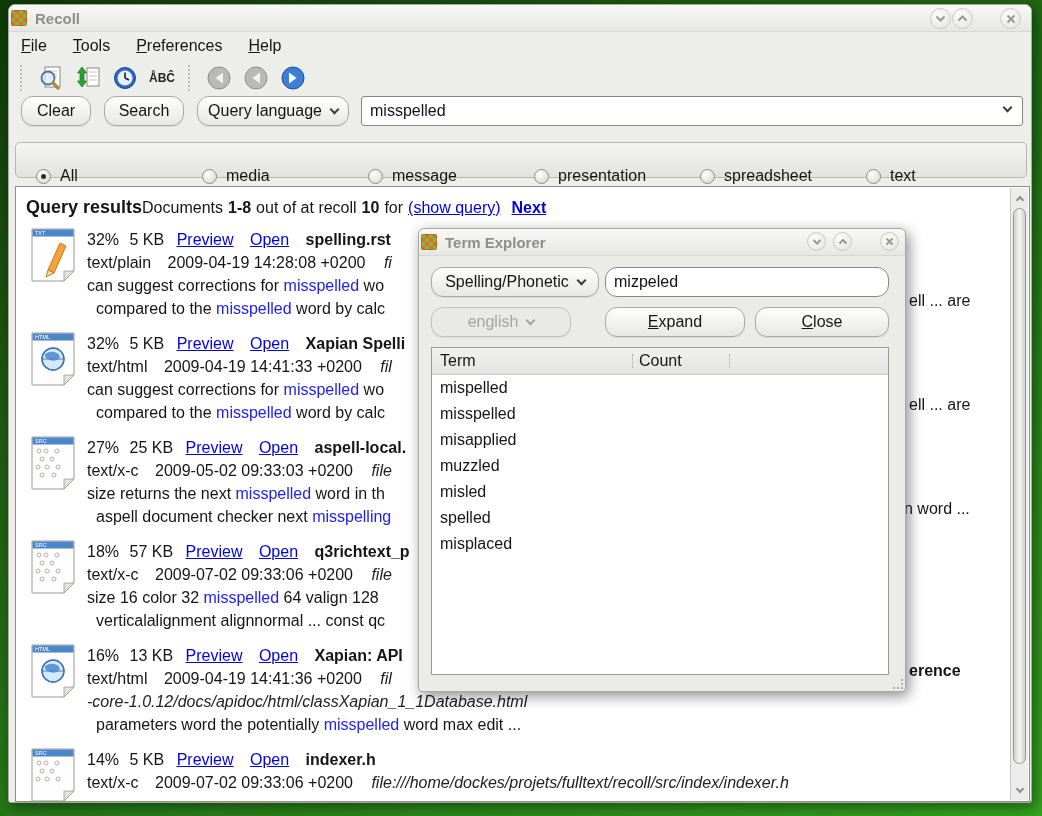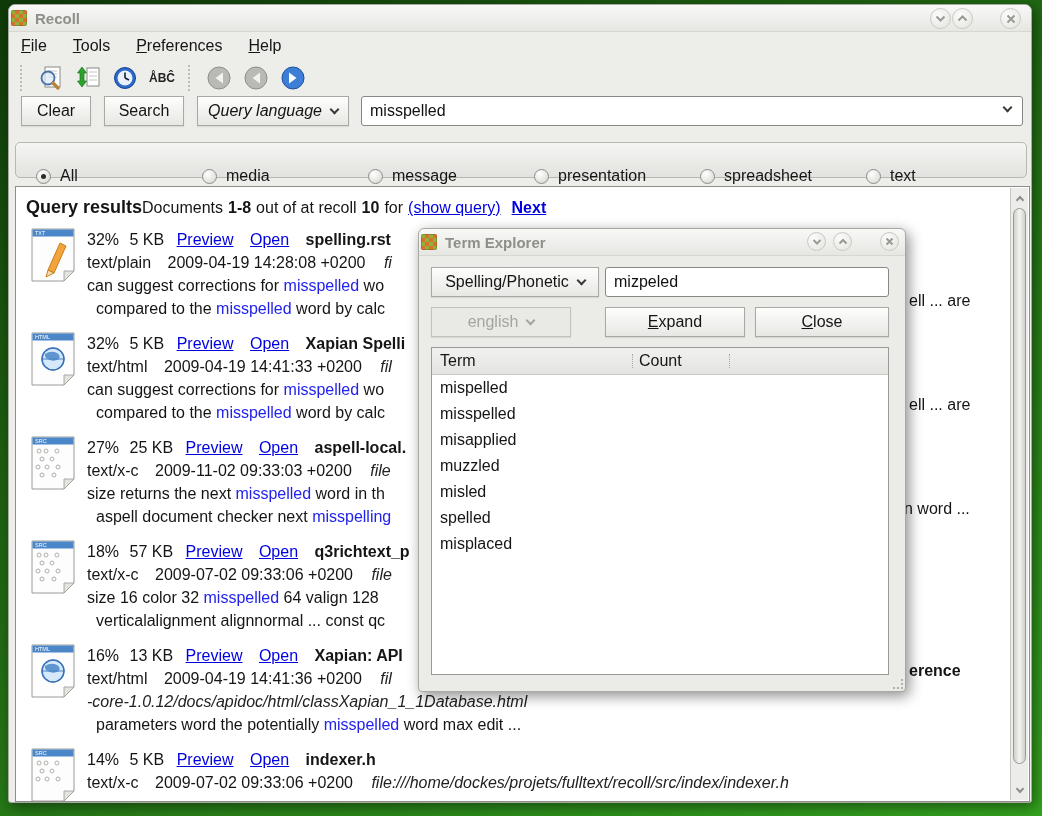--- a/index.html
+++ b/index.html
@@ -32,27 +32,27 @@
   .menu-item { font-size:16px; cursor:default; }
   .u { text-decoration:underline; }
 
   .toolbar { height:36px; display:flex; align-items:center; padding-left:8px; gap:9px; }
   .handle { width:5px; height:26px; border-left:2px dotted #bcbcb7; margin:0 3px; }
   .tbtn { width:28px; height:28px; display:flex; align-items:center; justify-content:center; }
   .spell-label { font-size:12px; font-weight:bold; letter-spacing:0; color:#222; }
 
   .search-row { position:absolute; left:0; top:91px; width:100%; height:38px; }
   .btn { position:absolute; height:30px; display:flex; align-items:center; justify-content:center;
-    border:1px solid #a9a9a4; border-radius:0; color:#151515;
+    border:1px solid #a9a9a4; border-radius:12px; color:#151515;
     background:linear-gradient(#fefefd,#e7e7e4); box-shadow:0 1px 1px rgba(0,0,0,.08); font-size:16px; }
   .chev { width:7px; height:7px; border-right:2px solid #3c3c38; border-bottom:2px solid #3c3c38;
     transform:rotate(45deg); margin:-4px 0 0 9px; display:inline-block; }
   .btn-clear { left:12px; width:70px; }
   .btn-search { left:95px; width:80px; }
-  .sel-qlang { left:188px; width:152px;font-style:italic; }
+  .sel-qlang { left:188px; width:152px; }
   .combo { position:absolute; left:352px; top:0; width:662px; height:30px; }
   .combo input { width:100%; height:30px; border:1px solid #888883; border-radius:3px;
     padding:0 26px 0 8px; font:16px "Liberation Sans",sans-serif; color:#111; background:#fff; }
   .combo .chev { position:absolute; right:12px; top:12px; }
 
   .filter-bar { position:absolute; left:6px; top:137px; width:1012px; height:36px;
     background:linear-gradient(#f5f5f3,#e2e2df); border:1px solid #b8b8b3; border-radius:5px; }
   .radio-item { position:absolute; top:24px; display:flex; align-items:center; gap:9px; font-size:16px; }
   .rb { width:15px; height:15px; border-radius:50%; border:1px solid #8d8d88;
     background:radial-gradient(circle at 35% 30%,#ffffff,#d4d4d0); position:relative; }
@@ -96,21 +96,21 @@
   .sthumb { position:absolute; left:2px; top:20px; width:13px; height:556px; border-radius:7px;
     border:1px solid #9a9a95; background:linear-gradient(90deg,#cfcfcb,#f4f4f1 50%,#cfcfcb); }
 
   
   .dialog { left:418px; top:228px; width:488px; height:464px; z-index:10;
     border-radius:6px 6px 4px 4px; background:#ebebe8; }
   .db-min { right:79px; } .db-max { right:53px; } .db-close { right:6px; }
   .drow1 { position:absolute; top:38px; }
   .sel-mode { left:12px; width:168px; font-size:16px;align-items:center; }
   .d-input { position:absolute; left:186px; top:38px; width:284px; height:30px;
-    border:1px solid #888883; border-radius:3px; padding:0 8px;
+    border:1px solid #888883; border-radius:12px; padding:0 8px;
     font:16px "Liberation Sans",sans-serif; background:#fff; color:#111; }
   .sel-lang { left:12px; width:140px; top:78px; color:#a5a5a0;
     background:#e9e9e6; border-color:#c2c2bd; font-size:16px; }
   .sel-lang .chev { border-color:#a5a5a0; }
   .btn-expand { left:186px; top:78px; width:140px; }
   .btn-close  { left:336px; top:78px; width:134px; }
 
   .term-table { position:absolute; left:12px; top:118px; width:458px; height:328px;
     background:#fff; border:1px solid #9a9a95; }
   .tt-header { height:27px; background:linear-gradient(#f1f1ef,#e4e4e1);
@@ -341,21 +341,21 @@
         <div class="rtext">
           <div class="rline">
             <span class="rpct">27%</span>
             <span class="rsize">25 KB</span>
             <span class="rlink">Preview</span>
             <span class="rlink">Open</span>
             <span class="rtitle">aspell-local.</span>
           </div>
           <div class="rline">
             <span class="rmime">text/x-c</span>
-            <span class="rdate">2009-11-02 09:33:03 +0200</span>
+            <span class="rdate">2009-05-02 09:33:03 +0200</span>
             <span class="rurl">file</span>
           </div>
           <div class="rline"><span>size returns the next </span><span class="hl">misspelled</span><span> word in th</span></div>
           <div class="rline ind"><span>aspell document checker next </span><span class="hl">misspelling</span><span></span></div>
         </div>
       </div>
 
       <div class="rrow">
         <span class="ricon">
           <svg width="46" height="54" viewBox="0 0 46 54">

